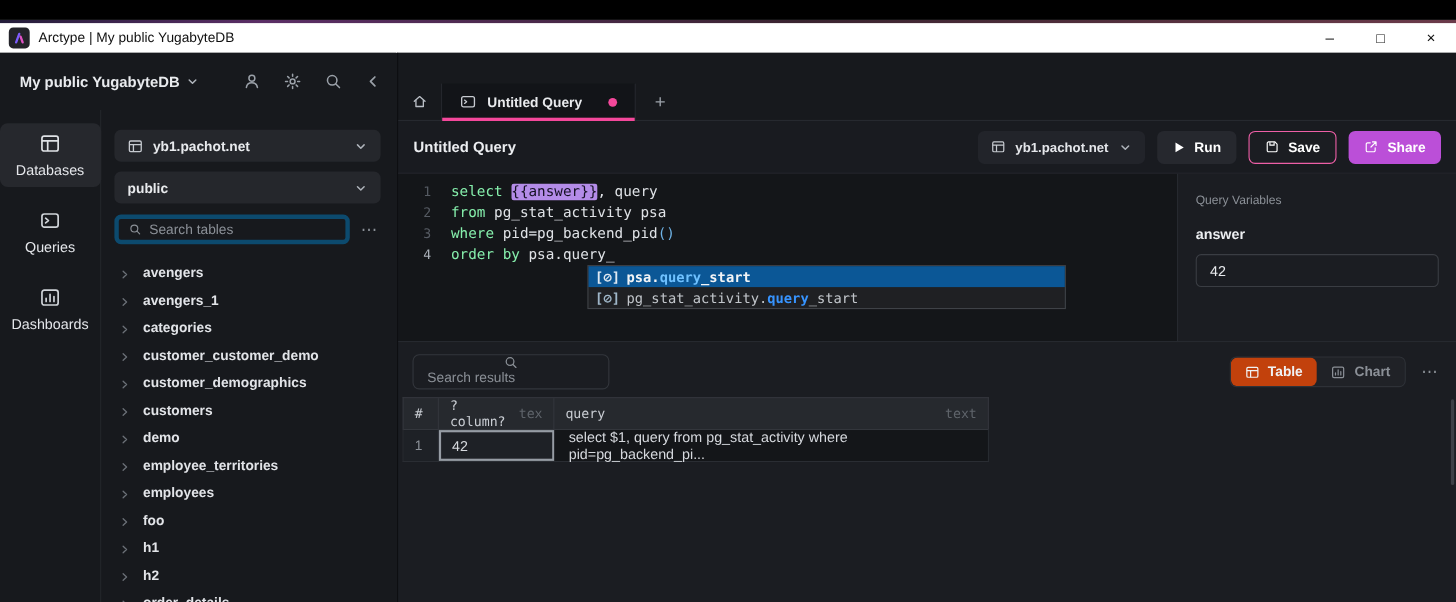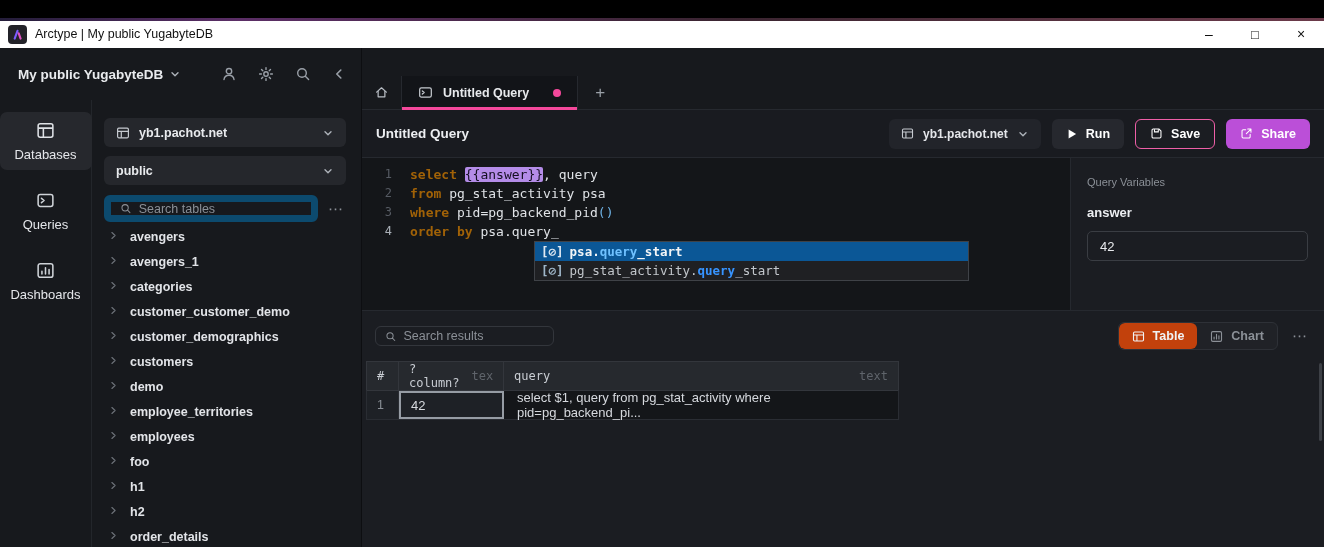--- a/index.html
+++ b/index.html
@@ -32,27 +32,27 @@
   .nav-item { width:92px; border-radius:7px; padding:9px 0 8px 0; display:flex; flex-direction:column; align-items:center; gap:7px;
     color:#cfd3d8; margin-bottom:12px; }
   .nav-item.active { background:#26282d; }
   .nav-item .nav-label { font-size:13px; color:#e4e6ea; }
 
   .browser { flex:1; padding:18px 14px 0 12px; overflow:hidden; }
   .drop { height:29px; background:#25272c; border-radius:6px; display:flex; align-items:center; padding:0 12px; margin-bottom:9px; color:#e8eaed; }
   .drop .drop-label { font-size:12.5px; font-weight:bold; margin-left:9px; }
   .drop .chev { margin-left:auto; color:#aeb3ba; }
   .search-row { display:flex; align-items:center; margin:10px 0 8px 0; }
-  .search-box { flex:1; height:27px; border:7px solid #0c4a6e; border-radius:6px; display:flex; align-items:center; padding:0 9px; background:transparent; }
+  .search-box { flex:1; height:27px; border:4px solid #0c4a6e; border-radius:6px; display:flex; align-items:center; padding:0 9px; background:transparent; }
   .search-box input { border:0; outline:0; background:transparent; color:#d7dade; font-size:12.5px; width:100%; margin-left:7px;
     font-family:"Liberation Sans",sans-serif; }
   .search-box input::placeholder { color:#8b9097; }
   .more-dots { color:#8b9097; font-size:15px; padding:0 2px 0 10px; letter-spacing:1px; }
   .tree { margin-top:8px; }
-  .tree-item { height:25px; display:flex; align-items:flex-start; gap:11px; color:#e2e4e8; font-size:12.5px; font-weight:bold; padding-left:4px; }
+  .tree-item { height:25px; display:flex; align-items:flex-end; gap:11px; color:#e2e4e8; font-size:12.5px; font-weight:bold; padding-left:4px; }
   .tree-item .tchev { color:#6b7077; }
 
   
   .main { position:absolute; left:361px; top:30px; width:963px; height:517px; background:#17191d; border-left:1px solid #0d0e11; }
 
   .tabbar { position:absolute; left:0; top:28px; width:100%; height:34px; border-bottom:1px solid #26292f; display:flex; align-items:stretch; }
   .tab-home { width:40px; display:flex; align-items:center; justify-content:center; color:#b9bec5; border-right:1px solid #26292f; }
   .tab { display:flex; align-items:center; gap:10px; padding:0 16px; position:relative; color:#e8eaed; }
   .tab.active { background:#121418; border-right:1px solid #26292f; }
   .tab.active::after { content:""; position:absolute; left:0; right:0; bottom:-1px; height:3px; background:#f4489b; }
@@ -70,21 +70,21 @@
   .btn-run { background:#26282e;justify-content:space-between; }
   .btn-save { background:#1b1d22; border:1.5px solid #ee5fa7; }
   .btn-share { background:#bb4fd8; }
 
   .workspace { position:absolute; left:0; top:110px; width:100%; height:152px; display:flex; }
   .editor { width:709px; background:#141619; position:relative; font-family:"DejaVu Sans Mono", monospace; font-size:13px; padding-top:7px; }
   .code-line { display:flex; height:19px; line-height:19px; white-space:pre; }
   .lnum { width:30px; text-align:right; color:#565b63; padding-right:0; flex:none; font-size:12px; }
   .lnum.active { color:#aab0b8; }
   .code-text { padding-left:18px; color:#dfe2e6; }
-  .tok-kw { color:#a16207;font-weight:bold; }
+  .tok-kw { color:#86efac; }
   .tok-var { background:#b48ce8; color:#141022; border-radius:2px; }
   .tok-paren { color:#6fb3e6; }
 
   .autocomplete { position:absolute; left:172px; top:83px; width:435px; background:#1f2023; border:1px solid #3f4247;
     font-family:"DejaVu Sans Mono", monospace; font-size:12.5px; z-index:5; }
   .ac-item { height:19px; display:flex; align-items:center; padding:0 6px; color:#c2c6cb; white-space:pre; }
   .ac-item.selected { background:#0b5796; color:#f2f4f6; }
   .ac-icon { color:#9fb6c8; margin-right:6px; font-weight:bold; }
   .ac-item.selected .ac-icon { color:#dfe9f2; }
   .ac-pre, .ac-post { font-weight:bold; }
@@ -94,21 +94,21 @@
 
   .varpanel { flex:1; background:#1b1d22; border-left:1px solid #26292f; padding:18px 16px 0 16px; }
   .varpanel .vp-title { color:#8b9097; font-size:11px; }
   .varpanel .vp-name { color:#eceef1; font-size:13px; font-weight:bold; margin-top:17px; }
   .vp-input { margin-top:11px; width:221px; height:30px; border:1px solid #3a3d43; border-radius:5px; background:transparent;
     color:#e8eaed; font-size:13px; padding:0 12px; outline:none; font-family:"Liberation Sans",sans-serif; }
 
   
   .results { position:absolute; left:0; top:262px; width:100%; height:255px; background:#1b1d22; border-top:1px solid #26292f; }
   .res-toolbar { display:flex; align-items:center; padding:11px 14px 0 13px; }
-  .res-search { width:179px; height:20px; border:1px solid #33363c; border-radius:6px; display:flex; align-items:center; padding:0 9px; }
+  .res-search { width:179px; height:32px; border:1px solid #33363c; border-radius:6px; display:flex; align-items:center; padding:0 9px;flex-direction:column; }
   .res-search input { border:0; outline:0; background:transparent; color:#d7dade; font-size:12.5px; width:100%; margin-left:7px;
     font-family:"Liberation Sans",sans-serif; }
   .res-search input::placeholder { color:#8b9097; }
   .res-right { margin-left:auto; display:flex; align-items:center; gap:10px; }
   .segmented { display:flex; background:#202227; border:1px solid #2e3137; border-radius:6px; height:28px; overflow:hidden; }
   .seg { display:flex; align-items:center; gap:8px; padding:0 13px; font-size:12.5px; font-weight:bold; color:#8b9097; }
   .seg.active { background:#c2410c; color:#f0f2f4; border-radius:6px; }
 
   .grid { position:absolute; left:4px; top:50px; }
   .grid-header { display:flex; height:29px; background:#26292e; border:1px solid #33363c; border-bottom:0; }

